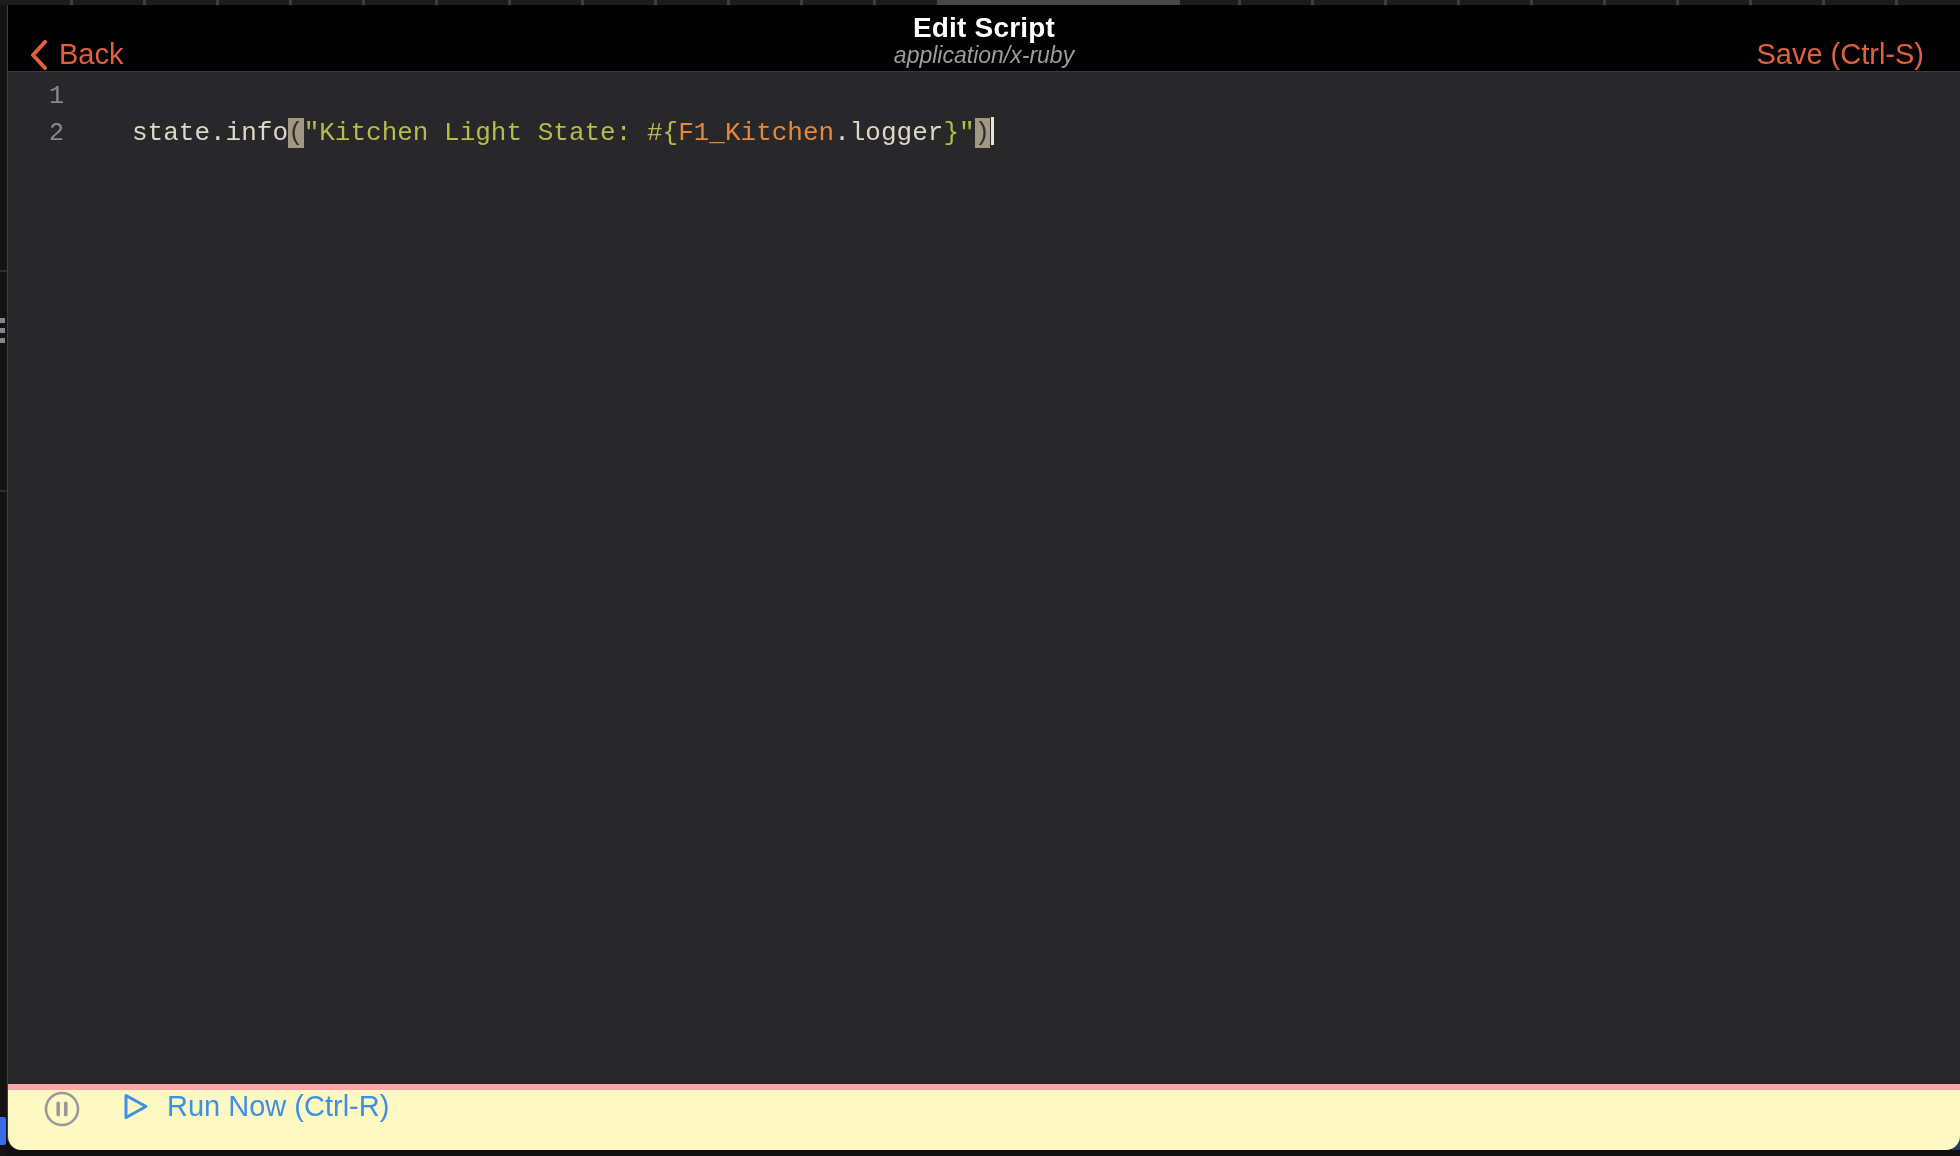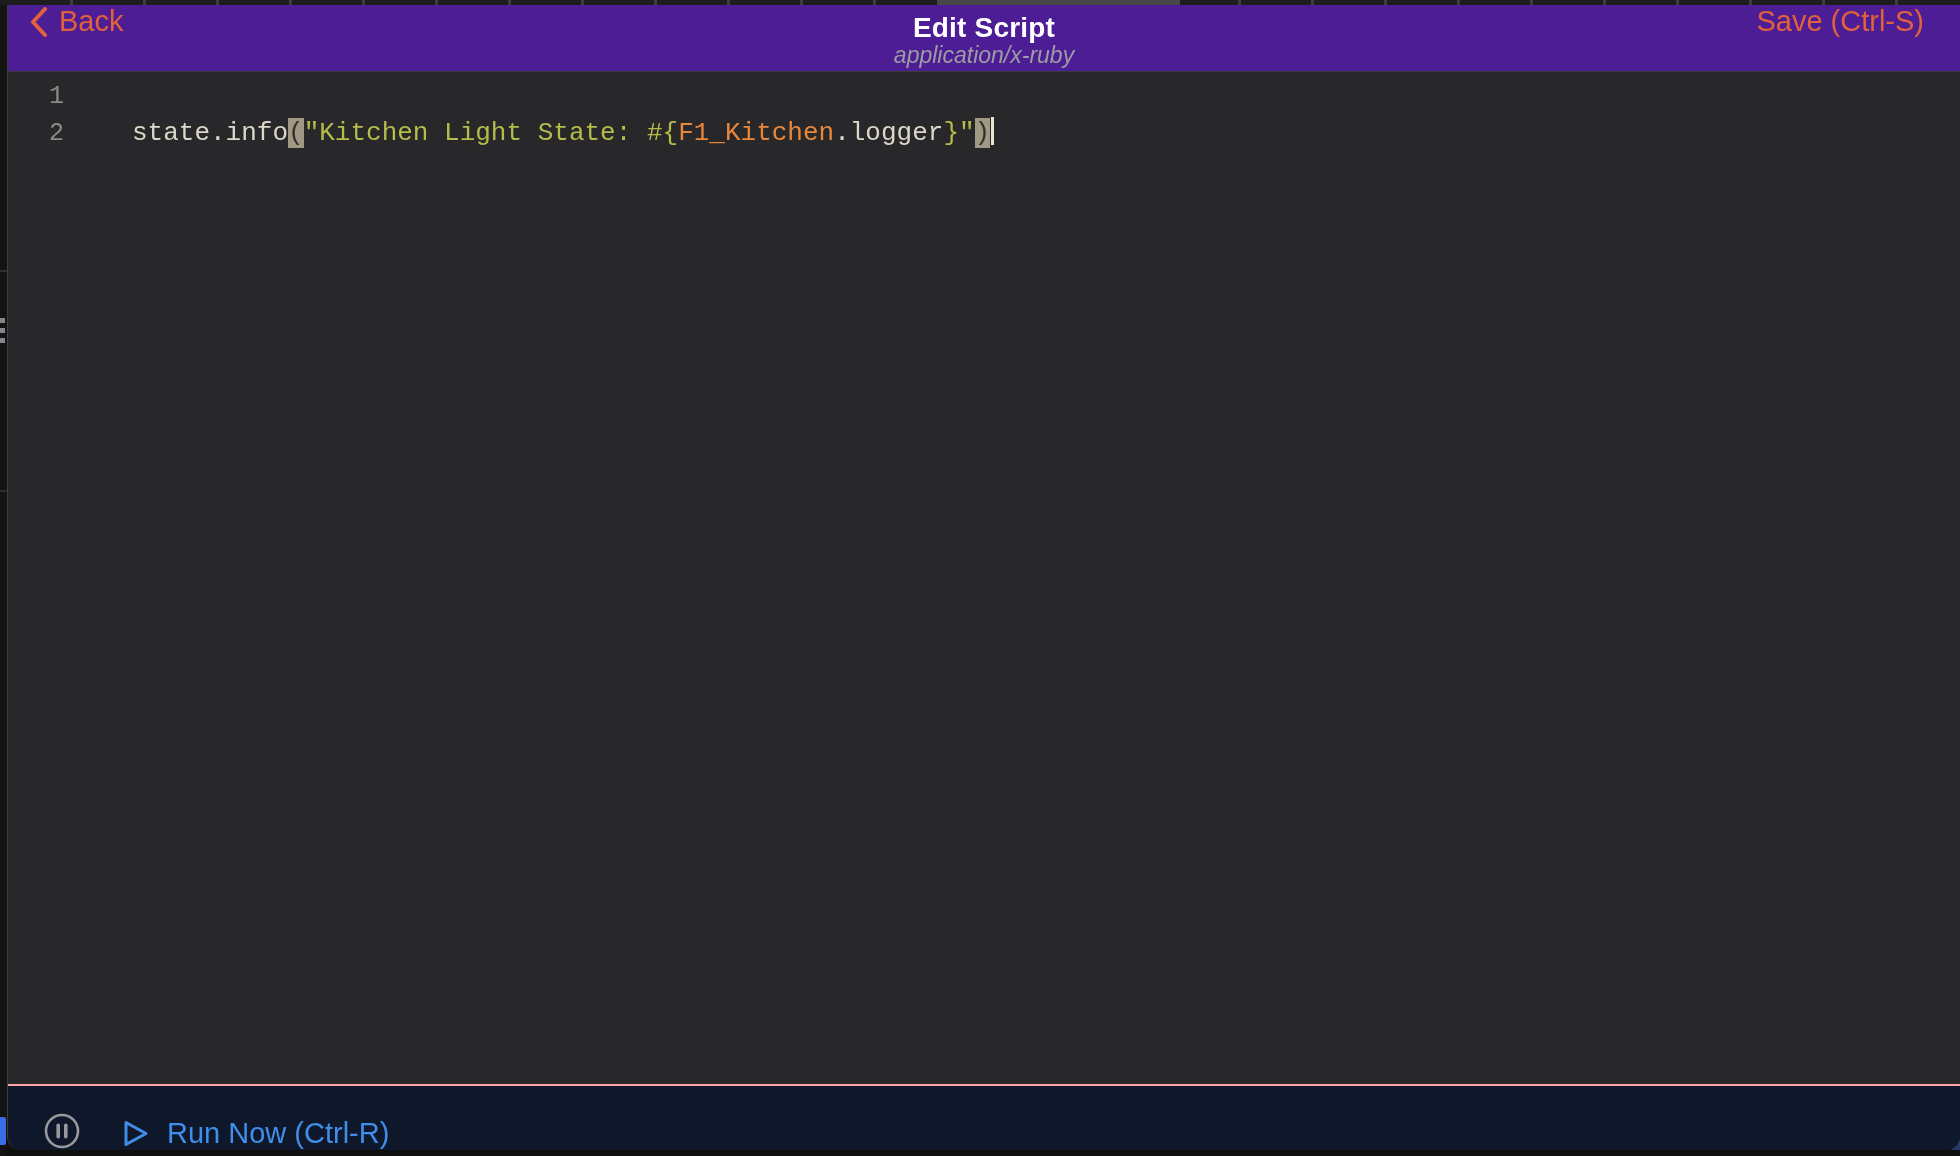--- a/index.html
+++ b/index.html
@@ -56,23 +56,23 @@
     border-left:1px solid #3f3f42;
     border-radius:0 0 14px 14px;
     overflow:hidden;
     display:flex; flex-direction:column;
     z-index:2;
   }
 
   
   .navbar {
     flex:0 0 67px;
-    background:#4c1d95;
+    background:#000000;
     border-bottom:1px solid #3a3a3c;
-    display:flex; align-items:flex-start;
+    display:flex; align-items:flex-end;
     position:relative;
   }
   .back-button {
     display:flex; align-items:center; gap:11px;
     margin-left:22px;
     color:var(--accent);
     font-size:29px;
     cursor:pointer;
   }
   .chevron-left { width:18px; height:30px; display:block; }
@@ -110,23 +110,23 @@
   .seg-default { color:var(--code-default); }
   .seg-bracket-match { background:var(--bracket-bg); color:var(--bracket-fg); }
   .cursor {
     display:inline-block; width:3px; height:28px;
     background:#e9e5d6; vertical-align:-5px; margin-left:1px;
   }
 
   
   .toolbar {
     flex:0 0 66px;
-    background:#0f172a;
-    border-top:2px solid #fca5a5;
-    display:flex; align-items:flex-end;
+    background:#fef9c3;
+    border-top:6px solid #fca5a5;
+    display:flex; align-items:flex-start;
   }
   .pause-button {
     margin-left:35px; width:38px; height:38px;
     color:#98989d; cursor:pointer;
     display:flex; align-items:center; justify-content:center;
   }
   .run-button {
     display:flex; align-items:center; gap:17px;
     margin-left:40px;
     color:var(--run-blue);

